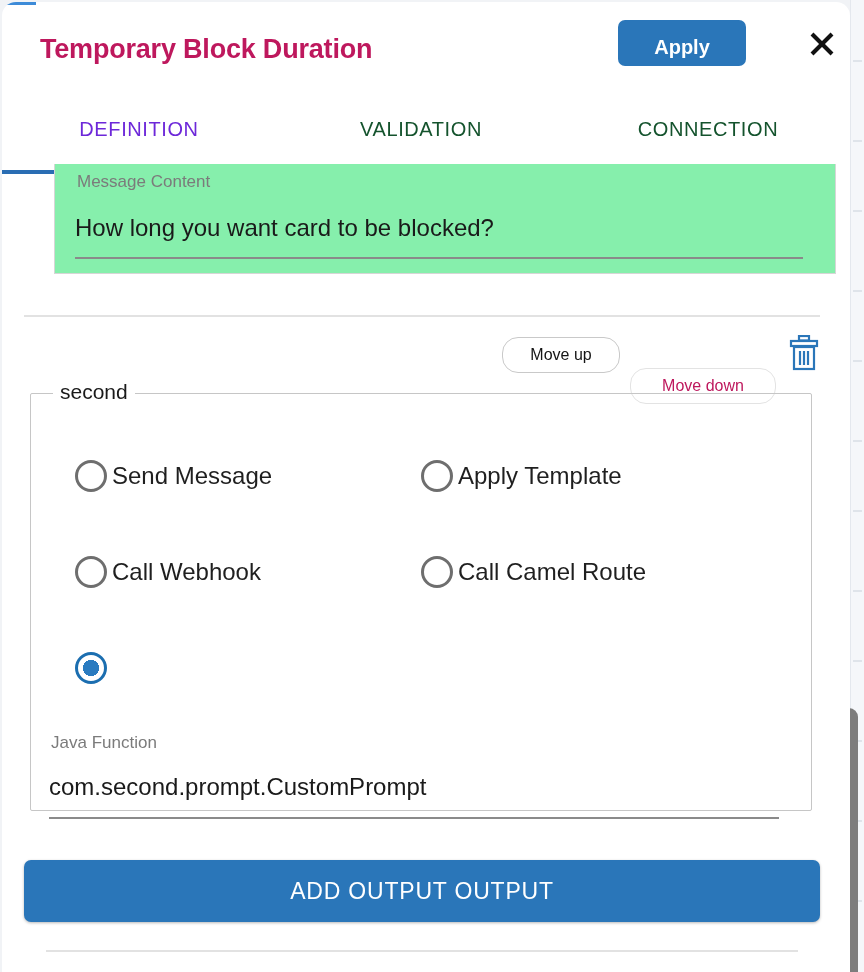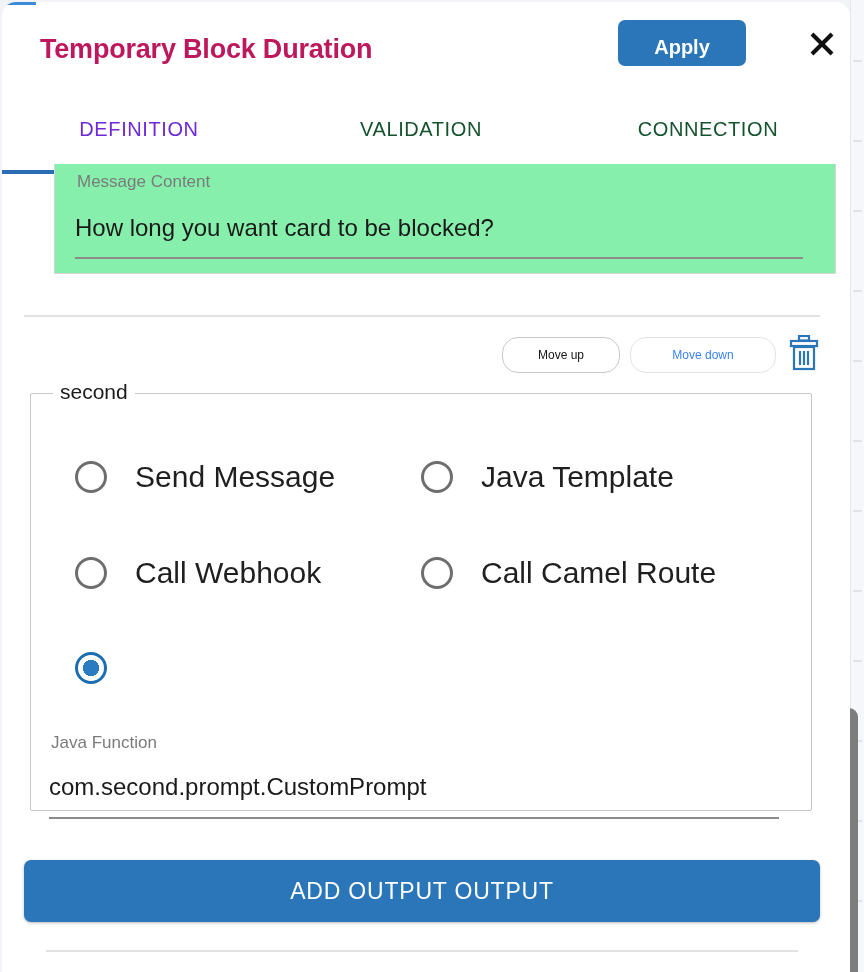--- a/index.html
+++ b/index.html
@@ -189,30 +189,31 @@
   }
 
   
   .btn-outline {
     position: absolute;
     height: 36px;
     background: #ffffff;
     border: 1px solid #c9c9c9;
     border-radius: 16px;
     font-family: "Liberation Sans", sans-serif;
-    font-size: 12px;
+    font-size: 16px;
     color: #141414;
     cursor: pointer;
     padding: 0 14px;
     box-sizing: border-box;
   }
   .btn-outline.is-disabled {
-    color: #3b82f6;
+    color: #be185d;
     border-color: #e3e3e3;
     cursor: default;
+    margin-top: 31px;
   }
   .trash-btn {
     position: absolute;
     background: none;
     border: none;
     padding: 0;
     cursor: pointer;
     color: #2a76b9;
   }
 
@@ -249,22 +250,22 @@
     border: 3px solid #6e6e6e;
     box-sizing: border-box;
     flex: 0 0 auto;
   }
   .radio.is-checked {
     border-color: #1b6eb0;
     background:
       radial-gradient(circle at center, #2a7bc0 0 8px, #ffffff 8px 11px, transparent 11px);
   }
   .radio-label {
-    margin-left: 28px;
-    font-size: 30px;
+    margin-left: 5px;
+    font-size: 24px;
     color: #1f1f1f;
     white-space: nowrap;
   }
 
   
   .primary-wide {
     position: absolute;
     left: 22px;
     top: 696px;
     width: 796px;
@@ -349,21 +350,21 @@
     <div class="group">
       <span class="group-legend">second</span>
 
       <div class="radio-row" style="left:44px;top:66px">
         <span class="radio"></span>
         <span class="radio-label">Send Message</span>
       </div>
 
       <div class="radio-row" style="left:390px;top:66px">
         <span class="radio"></span>
-        <span class="radio-label">Java Template</span>
+        <span class="radio-label">Apply Template</span>
       </div>
 
       <div class="radio-row" style="left:44px;top:162px">
         <span class="radio"></span>
         <span class="radio-label">Call Webhook</span>
       </div>
 
       <div class="radio-row" style="left:390px;top:162px">
         <span class="radio"></span>
         <span class="radio-label">Call Camel Route</span>

